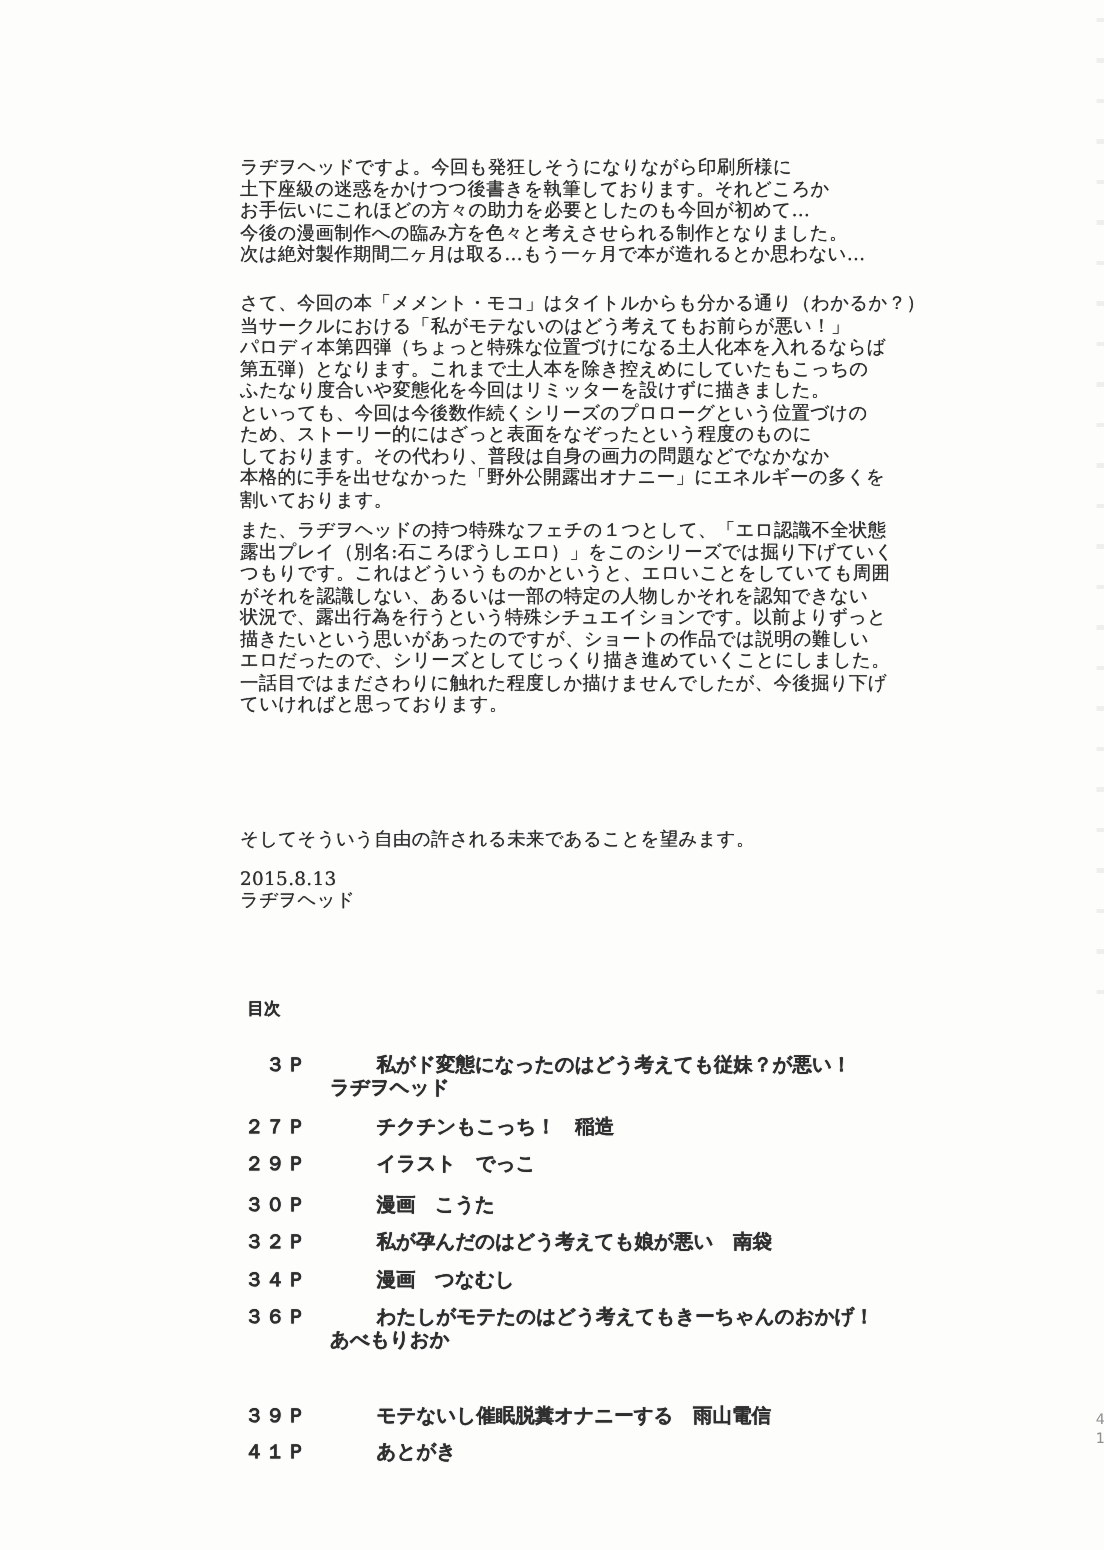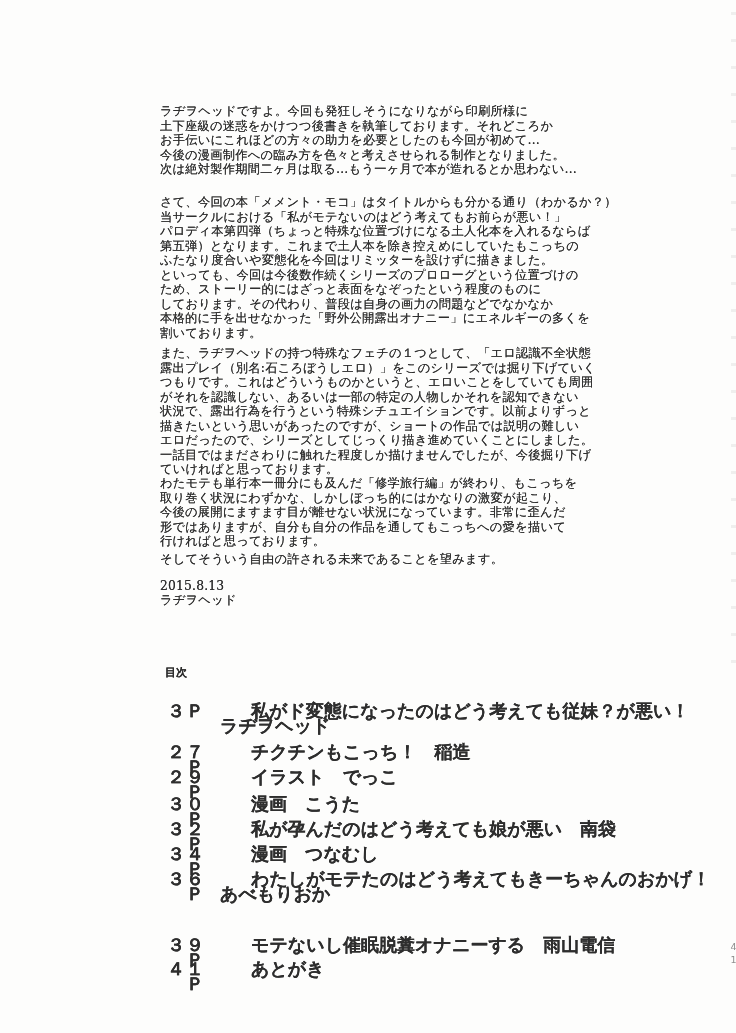--- a/index.html
+++ b/index.html
@@ -26,21 +26,21 @@
     text-shadow:0 0 0.45px rgba(40,40,40,.85);
   }
   .toc-heading{
     position:absolute;left:165px;
     font-size:11px;font-weight:bold;line-height:15px;
     text-shadow:0 0 0.5px rgba(30,30,30,.9);
   }
   .toc-row{
     position:absolute;left:159px;width:520px;
     display:flex;align-items:flex-start;
-    font-size:18px;font-weight:bold;line-height:14.5px;
+    font-size:13px;font-weight:bold;line-height:14.5px;
     text-shadow:0 0 0.5px rgba(30,30,30,.9);
   }
   .toc-page{
     width:46px;flex:0 0 46px;text-align:right;
     letter-spacing:1px;
   }
   .toc-text{margin-left:15px;}
   .toc-title{white-space:pre;margin-left:31px;}
   .toc-author{white-space:pre;}
   .corner-page-number{
@@ -81,25 +81,20 @@
 割いております。</div>
   <div class="para" style="top:346px">また、ラヂヲヘッドの持つ特殊なフェチの１つとして、「エロ認識不全状態
 露出プレイ（別名:石ころぼうしエロ）」をこのシリーズでは掘り下げていく
 つもりです。これはどういうものかというと、エロいことをしていても周囲
 がそれを認識しない、あるいは一部の特定の人物しかそれを認知できない
 状況で、露出行為を行うという特殊シチュエイションです。以前よりずっと
 描きたいという思いがあったのですが、ショートの作品では説明の難しい
 エロだったので、シリーズとしてじっくり描き進めていくことにしました。
 一話目ではまださわりに触れた程度しか描けませんでしたが、今後掘り下げ
 ていければと思っております。</div>
-  <div class="para" style="top:476px">わたモテも単行本一冊分にも及んだ「修学旅行編」が終わり、もこっちを
-取り巻く状況にわずかな、しかしぼっち的にはかなりの激変が起こり、
-今後の展開にますます目が離せない状況になっています。非常に歪んだ
-形ではありますが、自分も自分の作品を通してもこっちへの愛を描いて
-行ければと思っております。</div>
 
   <div class="closing" style="top:552px">そしてそういう自由の許される未来であることを望みます。</div>
   <div class="date" style="top:579px">2015.8.13</div>
   <div class="author" style="top:593px">ラヂヲヘッド</div>
 
   <div class="toc-heading" style="top:665px">目次</div>
 
   <div class="toc-row" style="top:704px">
     <span class="toc-page">３Ｐ</span>
     <span class="toc-text">

